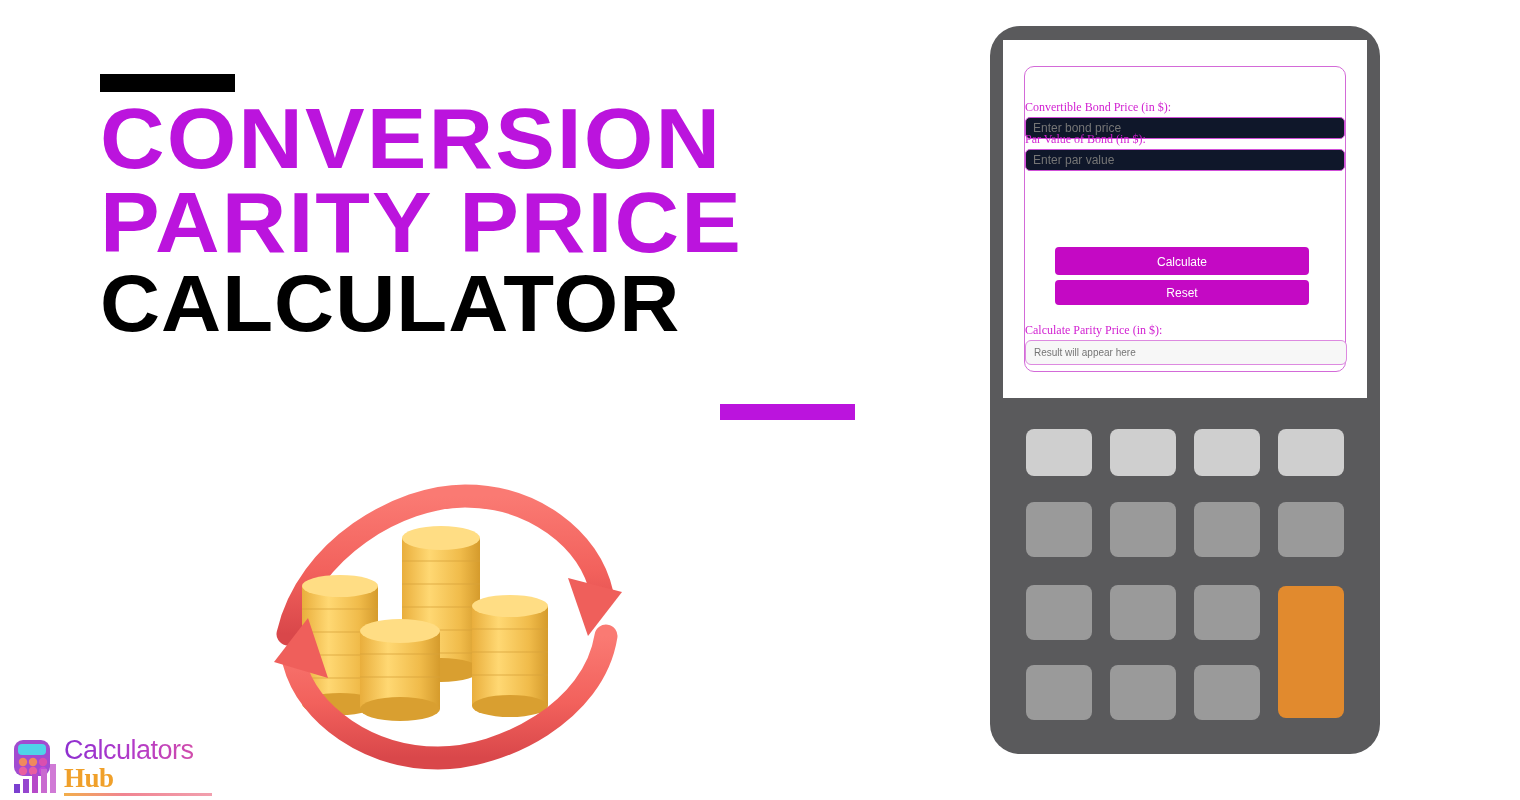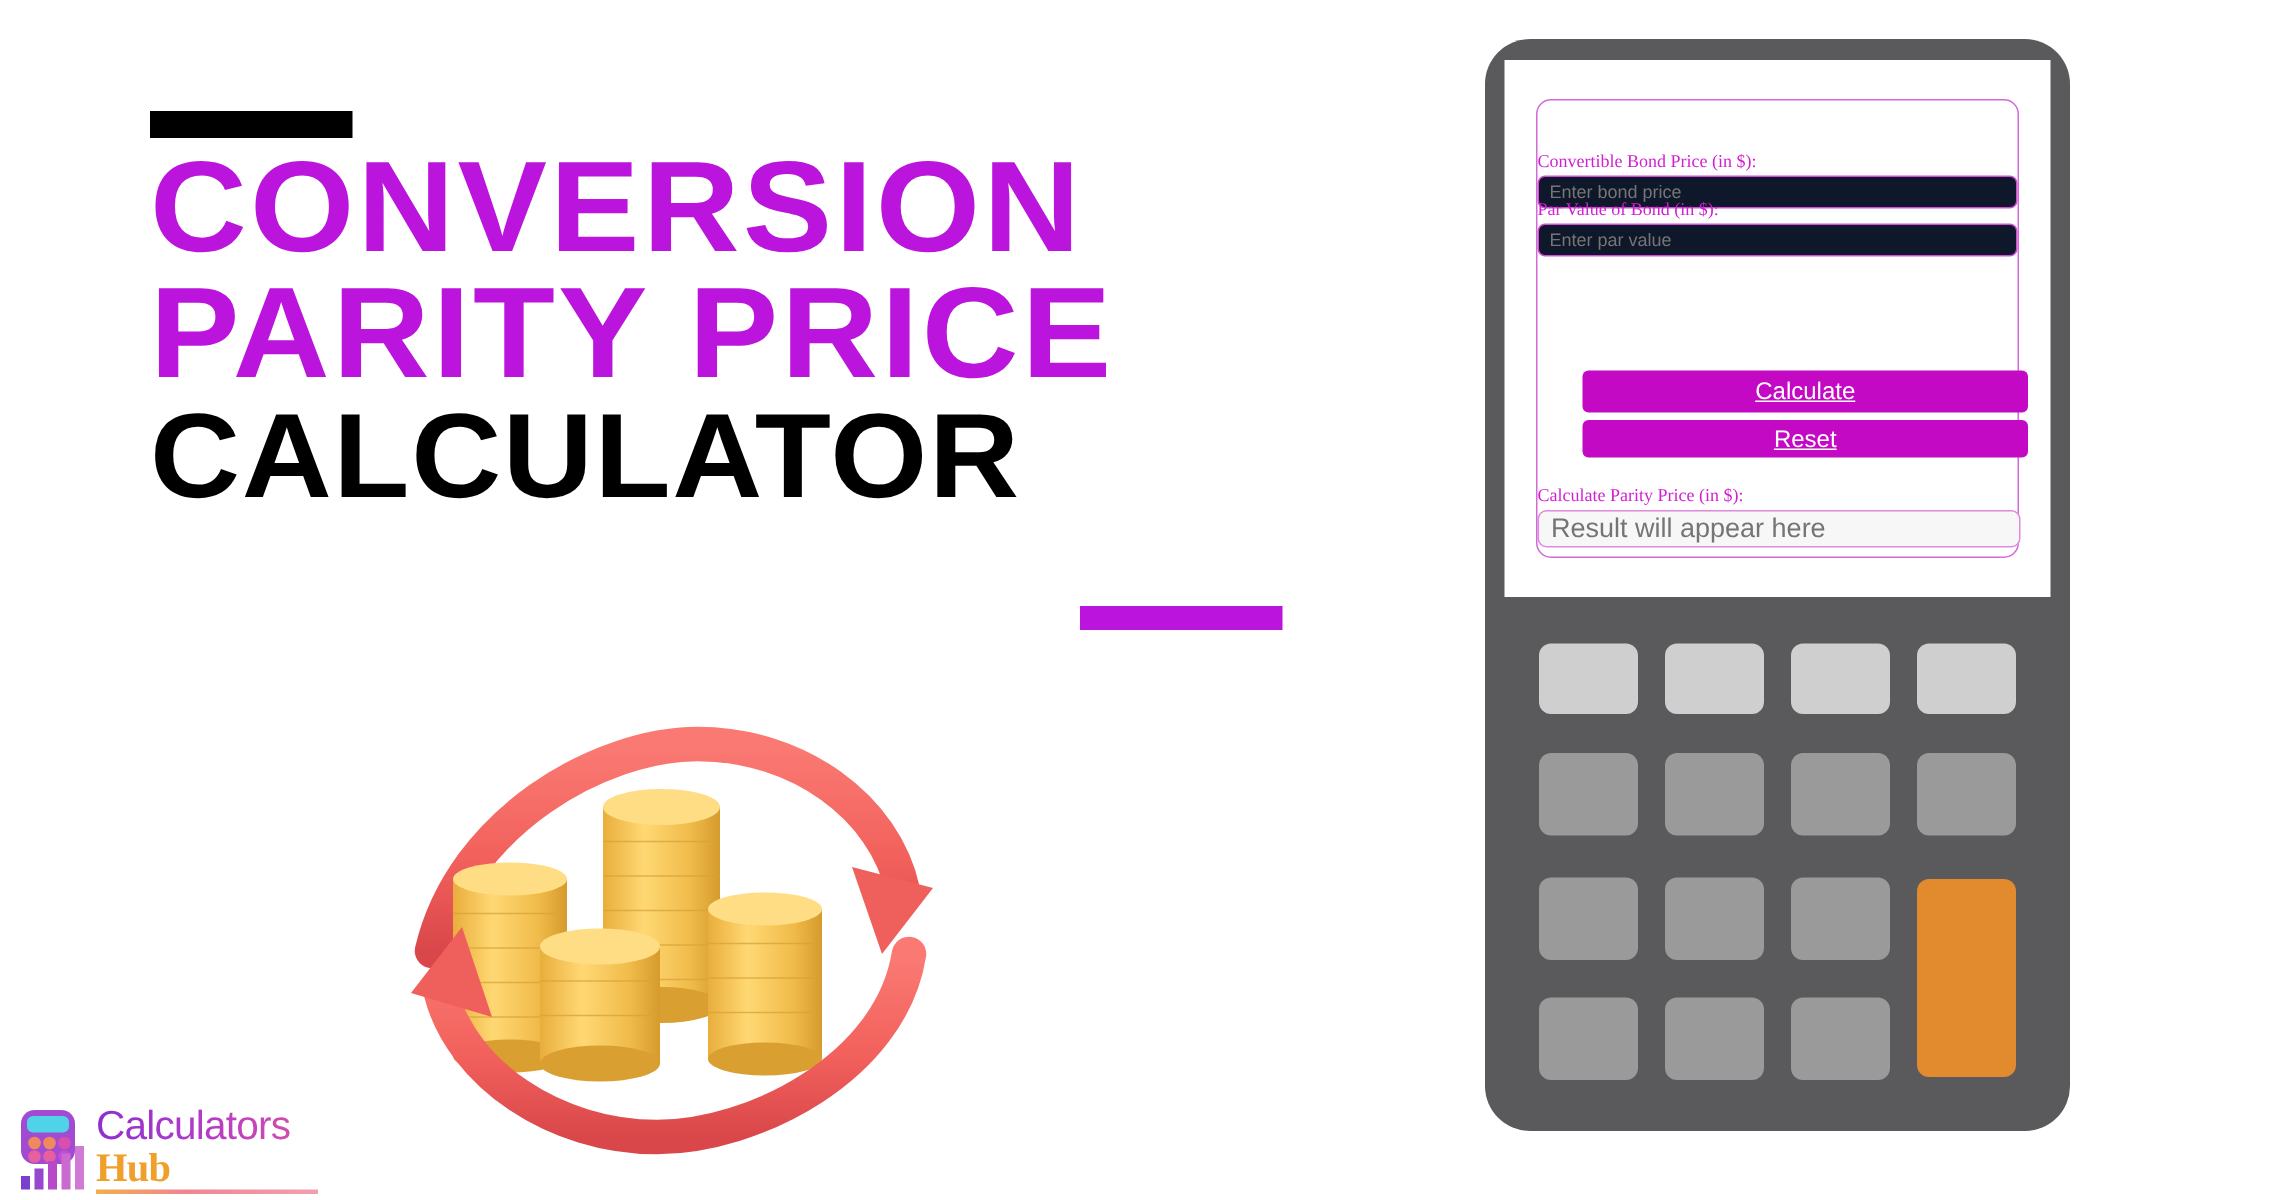--- a/index.html
+++ b/index.html
@@ -48,26 +48,26 @@
              border:1px solid #d36ad8;border-radius:10px;background:#fff;box-sizing:border-box;}
 
   .fld{position:absolute;left:1025px;}
   .fld-label{font-family:"Liberation Serif",serif;font-size:12px;color:#d11fd1;line-height:14px;white-space:nowrap;}
   .fld-input{margin-top:3px;width:320px;height:22px;box-sizing:border-box;
              border:1px solid #d14fd8;border-radius:5px;background:#0f172a;
              font-family:"Liberation Sans",sans-serif;font-size:12px;color:#8a8a8a;
              padding:0 7px;line-height:20px;}
   .fld-result{margin-top:3px;width:322px;height:25px;box-sizing:border-box;
              border:1px solid #dd8ae0;border-radius:6px;background:#f7f7f7;
-             font-family:"Liberation Sans",sans-serif;font-size:18px;color:#8a8a8a;
+             font-family:"Liberation Sans",sans-serif;font-size:10px;color:#8a8a8a;
              padding:0 8px;line-height:23px;}
 
-  .btn{position:absolute;left:1055px;width:297px;background:#c409c4;border:none;border-radius:4px;
-       color:#ffffff;font-family:"Liberation Sans",sans-serif;font-size:16px;text-align:center;
-       cursor:pointer;text-decoration:underline;}
+  .btn{position:absolute;left:1055px;width:254px;background:#c409c4;border:none;border-radius:4px;
+       color:#ffffff;font-family:"Liberation Sans",sans-serif;font-size:12px;text-align:center;
+       cursor:pointer;}
   .btn-calc{top:247px;height:28px;line-height:28px;}
   .btn-reset{top:280px;height:25px;line-height:25px;}
 
   .key{position:absolute;border-radius:8px;background:#9a9a9a;}
   .key-top{background:#cfcfcf;}
   .key-orange{background:#e18a2e;}
 </style>
 </head>
 <body>
 

